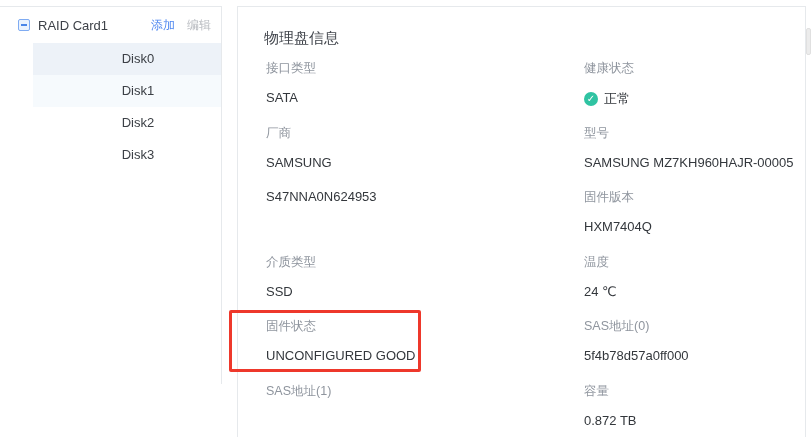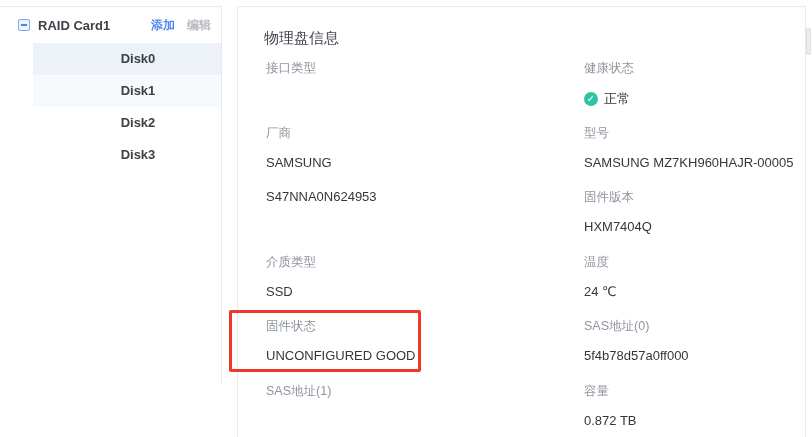--- a/index.html
+++ b/index.html
@@ -2,21 +2,21 @@
 <html><head>
 <meta charset="utf-8">
 <style>
   * { margin:0; padding:0; box-sizing:border-box; }
   html,body { width:812px; height:437px; background:#ffffff; overflow:hidden;
     font-family:"Liberation Sans","DejaVu Sans",sans-serif; }
   .stage { position:relative; width:812px; height:437px; background:#fff; }
 
   
   .sidebar { position:absolute; left:0; top:6px; width:222px; height:378px;
-    border-top:1px solid #e6e9ec; border-right:1px solid #e6e9ec; background:#fff;font-weight:bold; }
+    border-top:1px solid #e6e9ec; border-right:1px solid #e6e9ec; background:#fff; }
   .tree-header { display:flex; align-items:center; height:36px; padding:0 10px 0 18px; }
   .minus-icon { width:12px; height:12px; border:1px solid #7fabf2; background:#eaf3fe;
     border-radius:2px; display:inline-flex; align-items:center; justify-content:center;
     margin-right:8px; flex:0 0 auto; cursor:pointer; }
   .minus-icon i { display:block; width:6px; height:2px; background:#4a86e8; }
   .tree-label { flex:1; font-size:13px; color:#3d4148; white-space:nowrap; overflow:hidden; }
   .link-add { font-size:12px; color:#4e87f0; margin-right:12px; cursor:pointer; }
   .link-edit { font-size:12px; color:#b7babf; cursor:pointer; }
   .disk-list { position:absolute; left:33px; top:36px; right:0;text-align:center; }
   .disk-item { height:32px; line-height:32px; padding-left:22px; font-size:13px;
@@ -67,20 +67,21 @@
     </div>
   </div>
 
   <div class="main">
     <div class="panel-title">物理盘信息</div>
 
     <div class="fields">
 
       <div class="field">
         <div class="f-label">接口类型</div>
+        <div class="f-value">SATA</div>
       </div>
 
       <div class="field">
         <div class="f-label">健康状态</div>
         <div class="f-value health">
           <span class="check-icon">✓</span>
           <span>正常</span>
         </div>
       </div>
 

